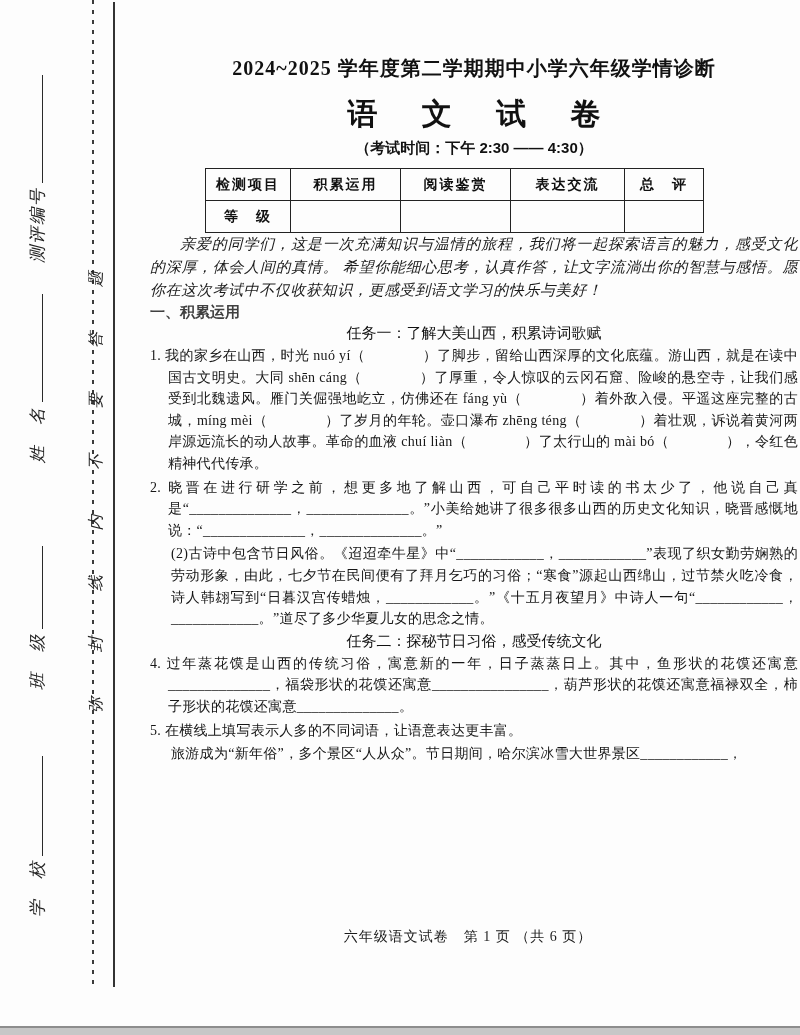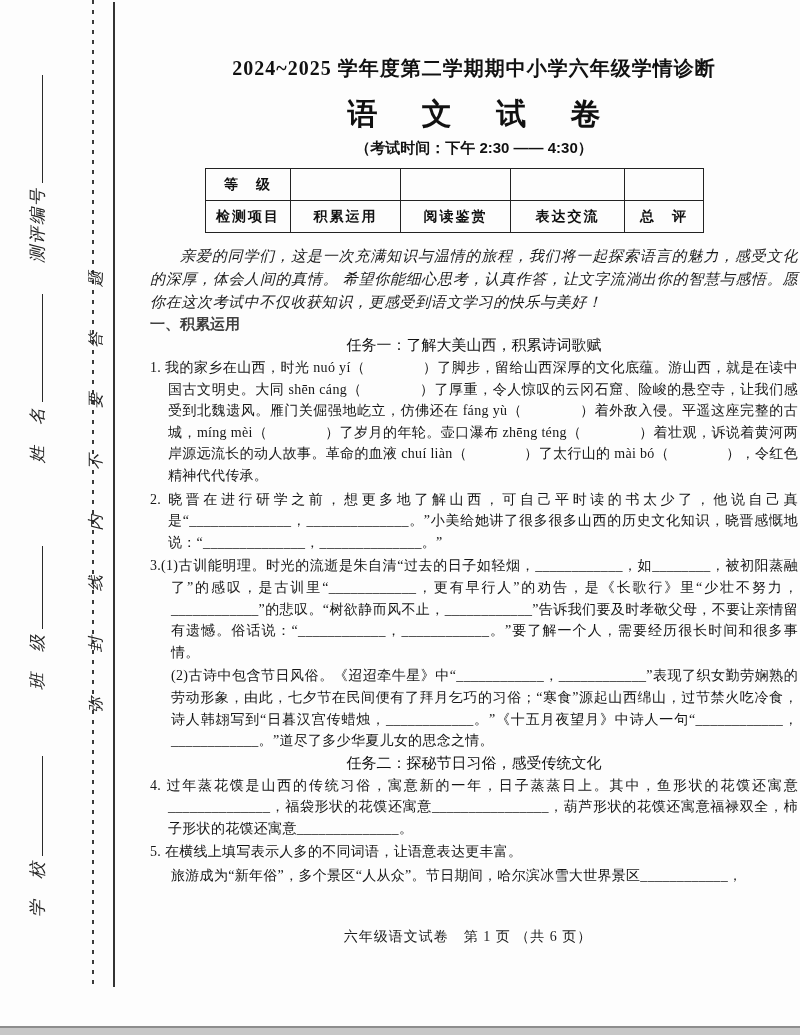--- a/index.html
+++ b/index.html
@@ -60,21 +60,21 @@
     margin:10px 0 0 55px; border-collapse:collapse; table-layout:fixed;
     width:498px; font-family:"Liberation Sans","DejaVu Sans",sans-serif;
     font-size:14px; color:#111;
   }
   table.score td {
     border:1.6px solid #222; height:32px; text-align:center;
     font-weight:600; padding:0 2px; letter-spacing:2px;
   }
 
   .intro {
-    margin-top:12px; font-style:italic; font-size:15px; line-height:23px;
+    font-style:italic; font-size:15px; line-height:23px;
     text-indent:2em; letter-spacing:0.6px; color:#1a1a1a; text-align:justify;
   }
 
   .sec-heading {
     margin-top:1px; font-weight:bold; font-size:15px;
     font-family:"Liberation Sans","DejaVu Sans",sans-serif; color:#404040;
   }
   .task-heading {
     margin-top:2px; text-align:center; font-weight:normal; font-size:15px;
     font-family:"Liberation Sans","DejaVu Sans",sans-serif; color:#111;
@@ -140,44 +140,43 @@
     <table class="score">
       <colgroup>
         <col style="width:85px">
           <col style="width:110px">
           <col style="width:110px">
           <col style="width:114px">
           <col style="width:79px">
       </colgroup>
       <tbody>
           <tr>
+        <td>检测项目</td>
+        <td>积累运用</td>
+        <td>阅读鉴赏</td>
+        <td>表达交流</td>
+        <td>总　评</td>
+      </tr>
+      <tr>
         <td>等　级</td>
         <td></td>
         <td></td>
         <td></td>
         <td></td>
-      </tr>
-      <tr>
-        <td>检测项目</td>
-        <td>积累运用</td>
-        <td>阅读鉴赏</td>
-        <td>表达交流</td>
-        <td>总　评</td>
       </tr>
     </tbody>
       </table>
 
     <div class="intro">亲爱的同学们，这是一次充满知识与温情的旅程，我们将一起探索语言的魅力，感受文化的深厚，体会人间的真情。 希望你能细心思考，认真作答，让文字流淌出你的智慧与感悟。愿你在这次考试中不仅收获知识，更感受到语文学习的快乐与美好！</div>
 
     <div class="sec-heading">一、积累运用</div>
     <div class="task-heading">任务一：了解大美山西，积累诗词歌赋</div>
 
     <div class="q">1. 我的家乡在山西，时光 nuó yí（　　　　）了脚步，留给山西深厚的文化底蕴。游山西，就是在读中国古文明史。大同 shēn cáng（　　　　）了厚重，令人惊叹的云冈石窟、险峻的悬空寺，让我们感受到北魏遗风。雁门关倔强地屹立，仿佛还在 fáng yù（　　　　）着外敌入侵。平遥这座完整的古城，míng mèi（　　　　）了岁月的年轮。壶口瀑布 zhēng téng（　　　　）着壮观，诉说着黄河两岸源远流长的动人故事。革命的血液 chuí liàn（　　　　）了太行山的 mài bó（　　　　），令红色精神代代传承。</div>
     <div class="q">2. 晓晋在进行研学之前，想更多地了解山西，可自己平时读的书太少了，他说自己真是“______________，______________。”小美给她讲了很多很多山西的历史文化知识，晓晋感慨地说：“______________，______________。”</div>
-    <div class="q q3">3.(1)古训能明理。时光的流逝是朱自清“过去的日子如轻烟，____________，如________，被初阳蒸融了”的感叹，是古训里“____________，更有早行人”的劝告，是《长歌行》里“少壮不努力，____________”的悲叹。“树欲静而风不止，____________”告诉我们要及时孝敬父母，不要让亲情留有遗憾。俗话说：“____________，____________。”要了解一个人，需要经历很长时间和很多事情。</div>
     <div class="q sub">(2)古诗中包含节日风俗。《迢迢牵牛星》中“____________，____________”表现了织女勤劳娴熟的劳动形象，由此，七夕节在民间便有了拜月乞巧的习俗；“寒食”源起山西绵山，过节禁火吃冷食，诗人韩翃写到“日暮汉宫传蜡烛，____________。”《十五月夜望月》中诗人一句“____________，____________。”道尽了多少华夏儿女的思念之情。</div>
 
     <div class="task-heading">任务二：探秘节日习俗，感受传统文化</div>
 
     <div class="q">4. 过年蒸花馍是山西的传统习俗，寓意新的一年，日子蒸蒸日上。其中，鱼形状的花馍还寓意______________，福袋形状的花馍还寓意________________，葫芦形状的花馍还寓意福禄双全，柿子形状的花馍还寓意______________。</div>
     <div class="q">5. 在横线上填写表示人多的不同词语，让语意表达更丰富。</div>
     <div class="q sub">旅游成为“新年俗”，多个景区“人从众”。节日期间，哈尔滨冰雪大世界景区____________，</div>
   </div>
 
   <div class="footer">六年级语文试卷　第 1 页 （共 6 页）</div>

